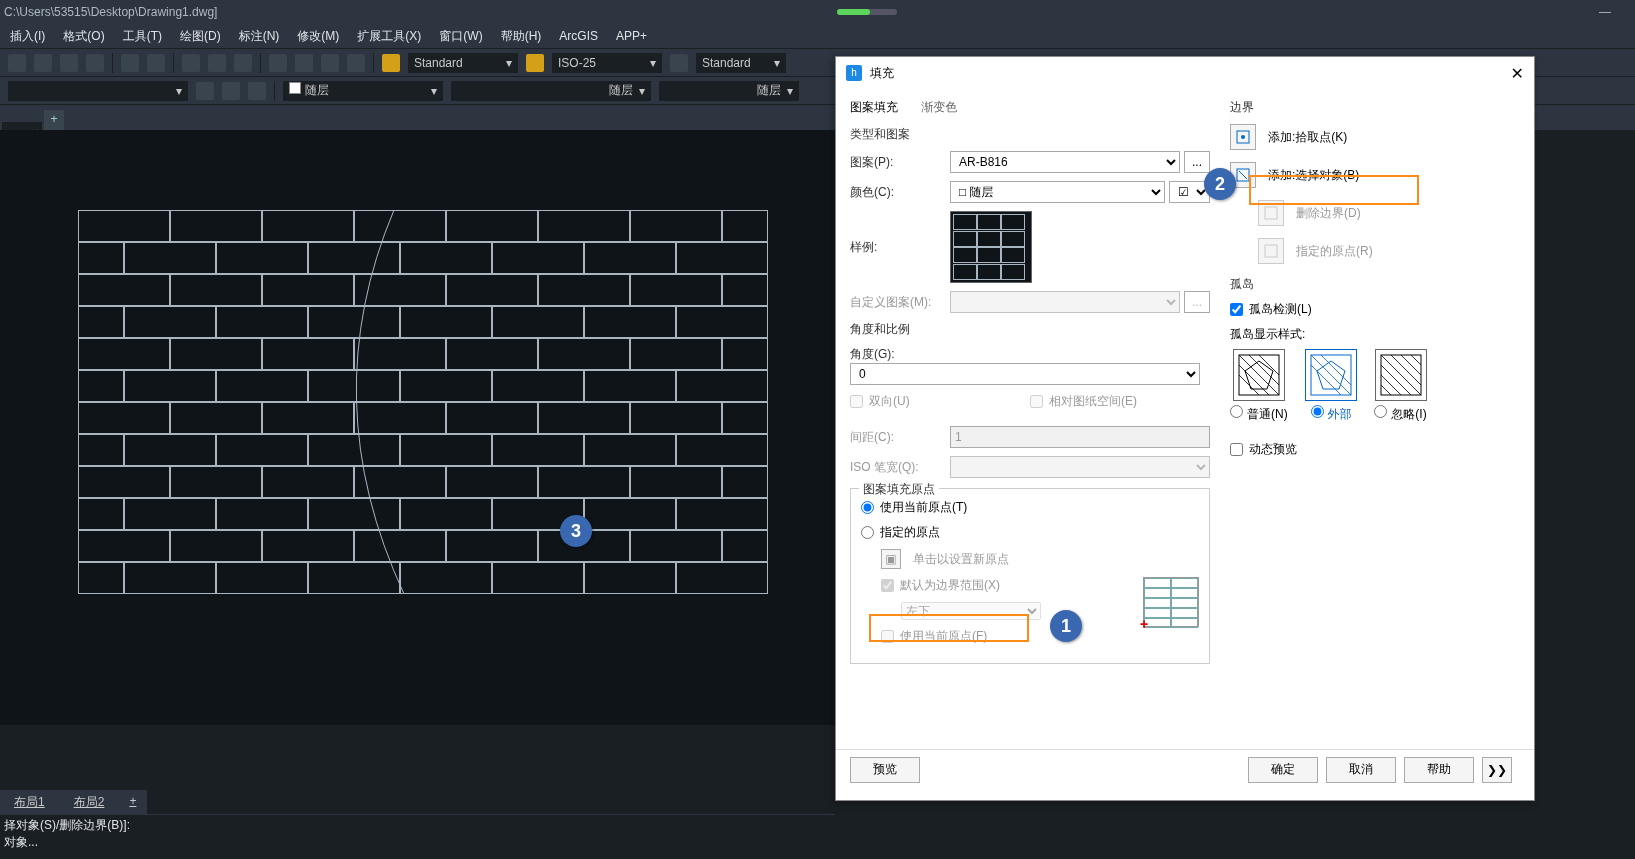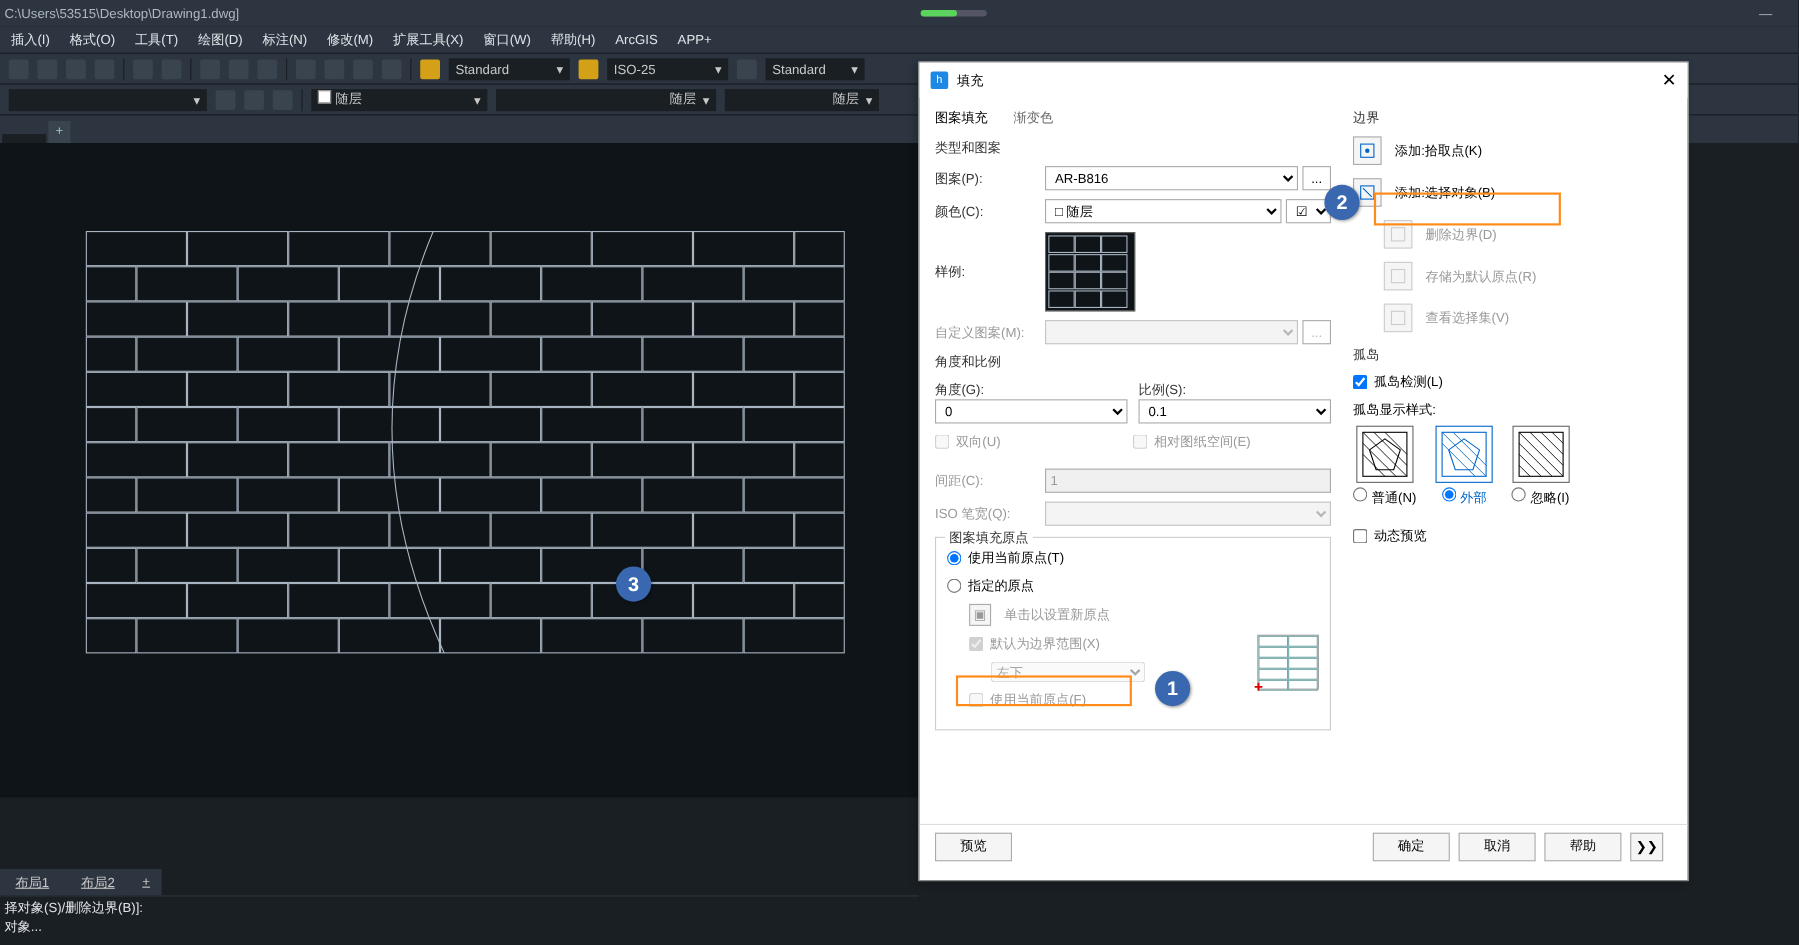--- a/index.html
+++ b/index.html
@@ -369,24 +369,20 @@
         <select disabled=""></select>
         <button class="btn-dots" disabled="">...</button>
         </div>
 
       <div class="fs-title" style="margin-top:6px">角度和比例</div>
       <div class="row">
         <div style="flex:1;margin-right:10px">
           <label>角度(G):</label>
           <select style="width:100%"><option>0</option></select>
         </div>
-        <div style="flex:1">
-          <label>比例(S):</label>
-          <select style="width:100%"><option>0.1</option></select>
-        </div>
       </div>
       <div class="row">
         <div class="checkbox-row disabled" style="flex:1">
             <input type="checkbox" disabled="" style="">
             <span>双向(U)</span>
           </div>
         <div class="checkbox-row disabled" style="flex:1">
             <input type="checkbox" disabled="" style="">
             <span>相对图纸空间(E)</span>
           </div>
@@ -479,29 +475,21 @@
             </svg>
           </span>
           <span>删除边界(D)</span>
         </div>
       <div class="side-btn-row disabled">
           <span class="ico-btn">
             <svg viewBox="0 0 16 16">
               <rect x="2" y="2" width="12" height="12" fill="none" stroke="#ccc"></rect>
             </svg>
           </span>
-          <span>存储为默认原点(R)</span>
-        </div>
-      <div class="side-btn-row disabled">
-          <span class="ico-btn">
-            <svg viewBox="0 0 16 16">
-              <rect x="2" y="2" width="12" height="12" fill="none" stroke="#ccc"></rect>
-            </svg>
-          </span>
-          <span>查看选择集(V)</span>
+          <span>指定的原点(R)</span>
         </div>
 
       <div class="fs-title" style="margin-top:10px">孤岛</div>
       <div class="checkbox-row">
           <input type="checkbox" checked="" style="">
           <span>孤岛检测(L)</span>
         </div>
       <div style="margin-bottom:6px">孤岛显示样式:</div>
       <div>
         <div class="island-opt">

